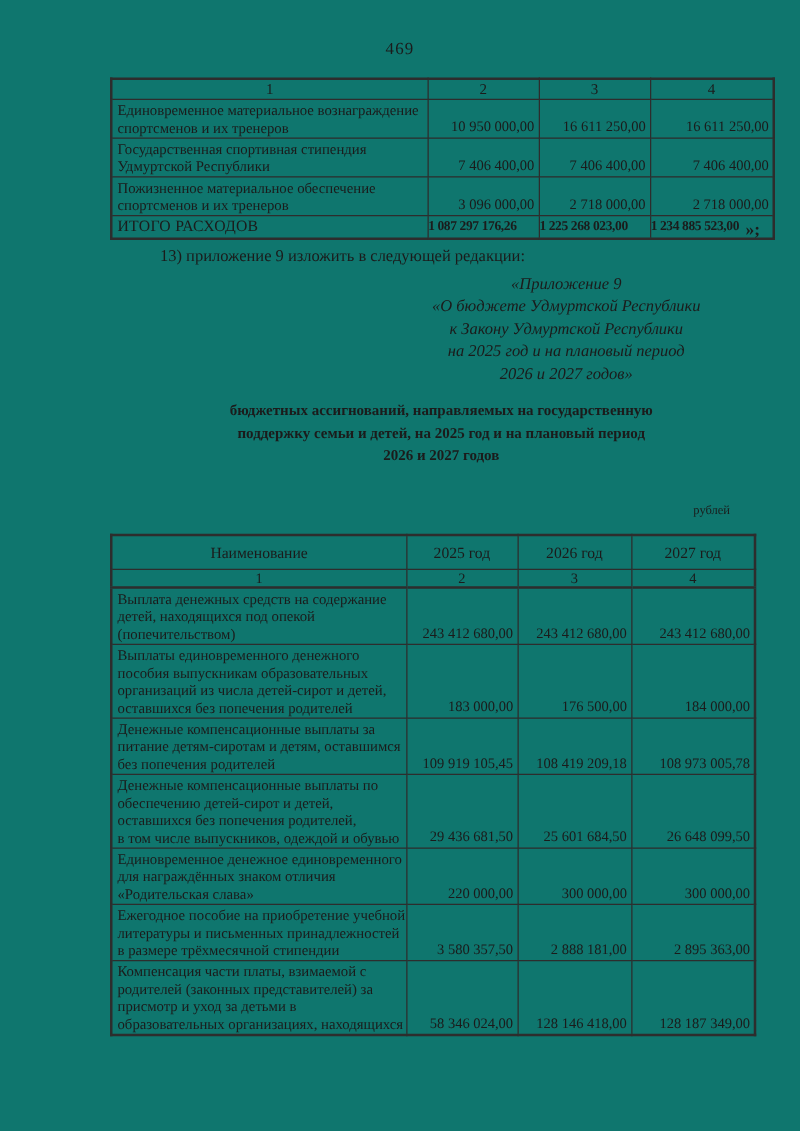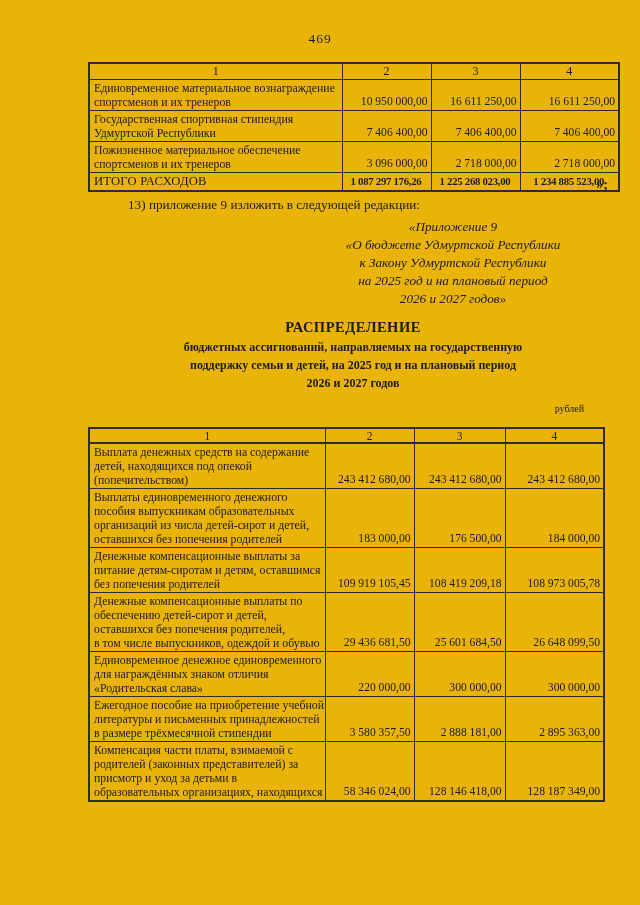--- a/index.html
+++ b/index.html
@@ -1,17 +1,17 @@
 <!DOCTYPE html>
 <html lang="ru"><head>
 <meta charset="utf-8">
 <style>
   html,body{margin:0;padding:0;background:#e8e8e8;}
   .page{
-    position:relative;width:640px;height:905px;background:#eab308;
+    position:relative;width:640px;height:905px;background:#0f766e;
     font-family:"Liberation Serif","DejaVu Serif",serif;color:#1b1b1b;
     margin:0 auto;overflow:hidden;
   }
   .pageno{position:absolute;top:31px;left:0;width:100%;text-align:center;
     font-size:13.5px;letter-spacing:1px;}
   
   table{border-collapse:collapse;table-layout:fixed;}
   .doc-table{border:2px solid #2d2d2d;}
   .doc-table td,.doc-table th{border:1px solid #2d2d2d;}
   .t1{position:absolute;left:88px;top:62px;width:530px;}
@@ -19,21 +19,21 @@
   th.colnum{font-weight:normal;text-align:center;font-size:12px;height:15px;padding:0;}
   .t2 .colnum-row th{border-bottom:2px solid #2d2d2d;height:13px;font-size:11.5px;}
   .t2 .head-row th{font-weight:normal;font-size:12.5px;height:26px;text-align:center;padding:0;}
   td.name{white-space:pre;font-size:11.8px;line-height:14px;
     padding:1px 0 1px 4px;vertical-align:top;overflow:visible;}
   td.money{text-align:right;vertical-align:bottom;font-size:11.6px;
     padding:0 3px 2px 0;white-space:nowrap;}
   td.total-label{font-weight:normal;font-size:12.6px;padding:1px 0 1px 4px;
     vertical-align:middle;letter-spacing:.2px;}
   td.total-money{font-weight:bold;font-size:10.8px;letter-spacing:-0.3px;
-    text-align:center;vertical-align:middle;padding:0 1px 1px 0;white-space:nowrap;}
+    text-align:left;vertical-align:middle;padding:0 1px 1px 0;white-space:nowrap;}
   
   .closing-mark{position:absolute;top:177px;left:520px;width:88px;
     text-align:right;font-size:14px;font-weight:bold;}
   .item13{position:absolute;left:128px;top:197px;font-size:13.2px;}
   .appendix-ref{position:absolute;left:288px;top:218px;width:330px;
     text-align:center;font-size:13.2px;line-height:18px;}
   .appendix-ref div{white-space:pre;font-style:italic;}
   .dist-title{position:absolute;left:88px;top:319px;width:530px;
     text-align:center;font-weight:bold;}
   .dist-title .l1{font-size:14.5px;letter-spacing:.5px;margin-bottom:2px;}
@@ -99,38 +99,43 @@
 
   <div class="appendix-ref">
     <div>«Приложение 9</div>
     <div>«О бюджете Удмуртской Республики</div>
     <div>к Закону Удмуртской Республики</div>
     <div>на 2025 год и на плановый период</div>
     <div>2026 и 2027 годов»</div>
   </div>
 
   <div class="dist-title">
-    <div class="l1">РАСПРЕДЕЛЕНИЕ</div>
     <div class="rest">бюджетных ассигнований, направляемых на государственную
 поддержку семьи и детей, на 2025 год и на плановый период
 2026 и 2027 годов</div>
   </div>
 
   <div class="units-note">
     <span>рублей</span>
   </div>
 
   <table class="t2 doc-table">
     <colgroup>
       <col style="width:236px">
         <col style="width:89px">
         <col style="width:91px">
         <col style="width:99px">
     </colgroup>
     <tbody>
+        <tr class="head-row">
+      <th>Наименование</th>
+      <th>2025 год</th>
+      <th>2026 год</th>
+      <th>2027 год</th>
+    </tr>
     <tr class="colnum-row">
       <th class="colnum">1</th>
       <th class="colnum">2</th>
       <th class="colnum">3</th>
       <th class="colnum">4</th>
     </tr>
     <tr>
       <td class="name">Выплата денежных средств на содержание
 детей, находящихся под опекой
 (попечительством)</td>

